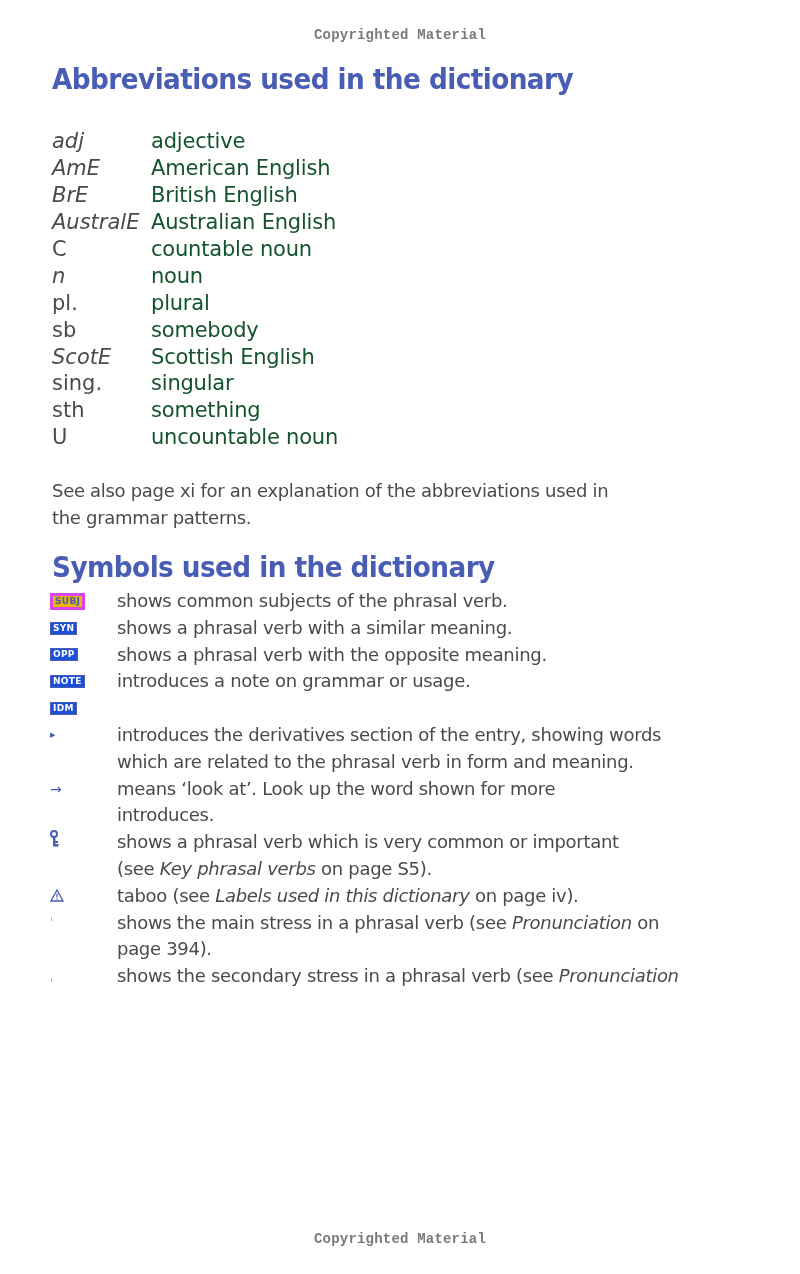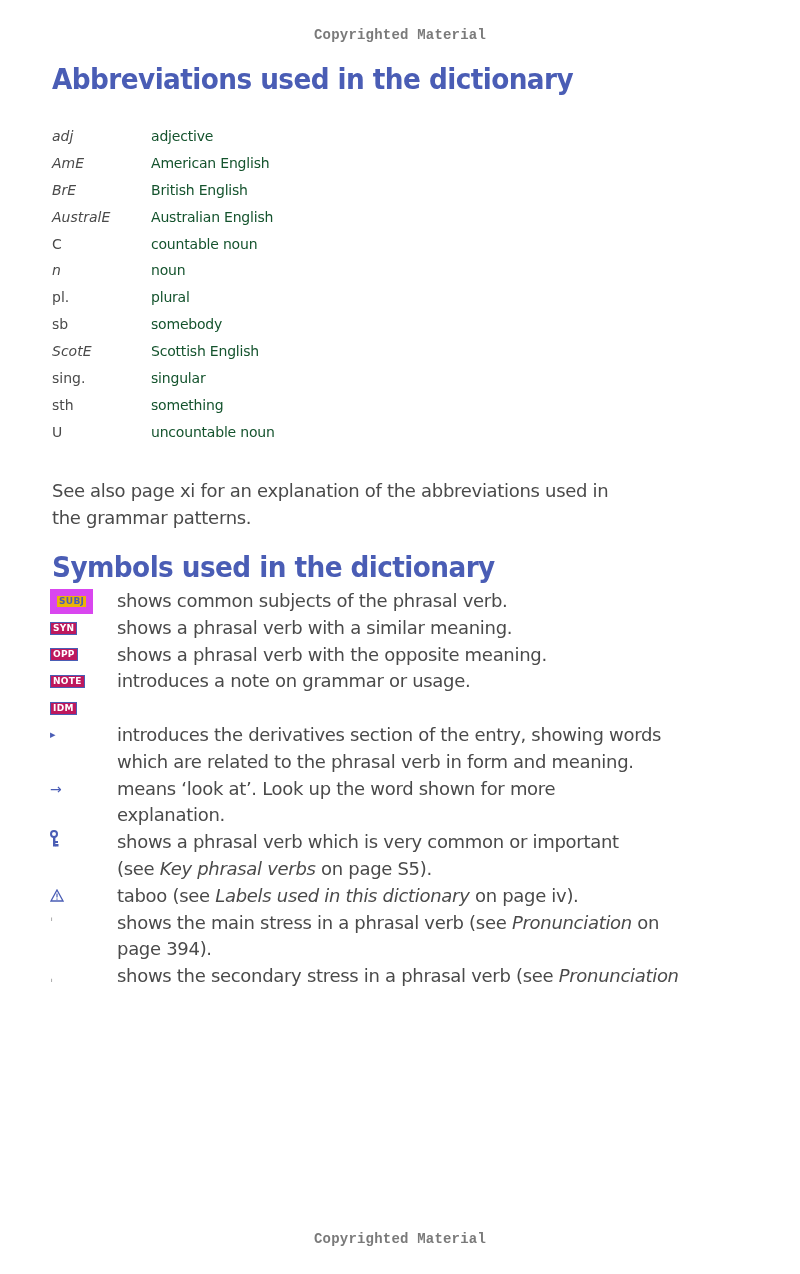--- a/index.html
+++ b/index.html
@@ -18,42 +18,42 @@
     h1.section-title {
       position: absolute; left: 52px; margin: 0;
       font-family: "DejaVu Sans", sans-serif; font-weight: bold;
       font-size: 28px; color: #4a5db5; letter-spacing: -0.6px;
       transform: scaleX(0.94); transform-origin: left center;
     }
     .title-abbr { top: 63px; }
     .title-sym { top: 551px; }
 
     .abbr-list { position: absolute; left: 52px; top: 128px; }
-    .abbr-row { display: flex; height: 26.9px; font-size: 14px; }
+    .abbr-row { display: flex; height: 26.9px; align-items: center; font-size: 21px; }
     .abbr-key { width: 99px; color: #4a4a4a; }
     .abbr-key.italic { font-style: italic; }
     .abbr-val { color: #14532d; letter-spacing: -0.2px; }
 
     .note {
       position: absolute; left: 52px; top: 477px; width: 600px;
       font-size: 18px; line-height: 27px; color: #4a4a4a; letter-spacing: -0.3px;
     }
 
     .sym-list { position: absolute; left: 50px; top: 588px; width: 640px; }
     .sym-row { display: flex; align-items: flex-start; font-size: 18px; line-height: 26.8px; letter-spacing: -0.3px; }
     .sym-icon { width: 67px; flex: 0 0 67px; display: flex; align-items: center; height: 26.8px; }
     .sym-text { flex: 1; color: #4a4a4a; }
     .sym-text i { font-style: italic; }
 
     .badge {
       font-family: "DejaVu Sans", sans-serif; font-weight: bold; font-size: 9px;
       line-height: 11px; padding: 0 2px; letter-spacing: 0.3px;
     }
-    .badge.outline { color: #4a5db5; border: 7px solid #d946ef; background: #eab308; }
-    .badge.solid { color: #ffffff; background: #be185d; border: 1px solid #4a5db5; }
+    .badge.outline { color: #4a5db5; border: 3px solid #d946ef; background: #eab308; }
+    .badge.solid { color: #ffffff; background: #1d4ed8; border: 1px solid #4a5db5; }
     .glyph { color: #4a5db5; font-size: 14px; }
     .glyph.small { font-size: 11px; }
     .stress { color: #9a9a9a; font-size: 12px; }
   </style>
 </head>
 <body>
 
 <div class="watermark wm-top">Copyrighted Material</div>
 
 <h1 class="section-title title-abbr">Abbreviations used in the dictionary</h1>
@@ -154,21 +154,21 @@
       <div>introduces the derivatives section of the entry, showing words</div>
       <div>which are related to the phrasal verb in form and meaning.</div>
     </div>
   </div>
   <div class="sym-row">
     <div class="sym-icon">
         <span class="glyph">→</span>
       </div>
     <div class="sym-text">
       <div>means ‘look at’. Look up the word shown for more</div>
-      <div>explanation.</div>
+      <div>introduces.</div>
     </div>
   </div>
   <div class="sym-row">
     <div class="sym-icon">
       <span>
         <svg width="10" height="18" viewBox="0 0 10 18">
           <circle cx="4" cy="4" r="3" fill="none" stroke="#4a5db5" stroke-width="2"></circle>
           <rect x="3" y="6.5" width="2.4" height="10" fill="#4a5db5"></rect>
           <rect x="5" y="11" width="3" height="2" fill="#4a5db5"></rect>
           <rect x="5" y="14" width="3.5" height="2.5" fill="#4a5db5"></rect>

